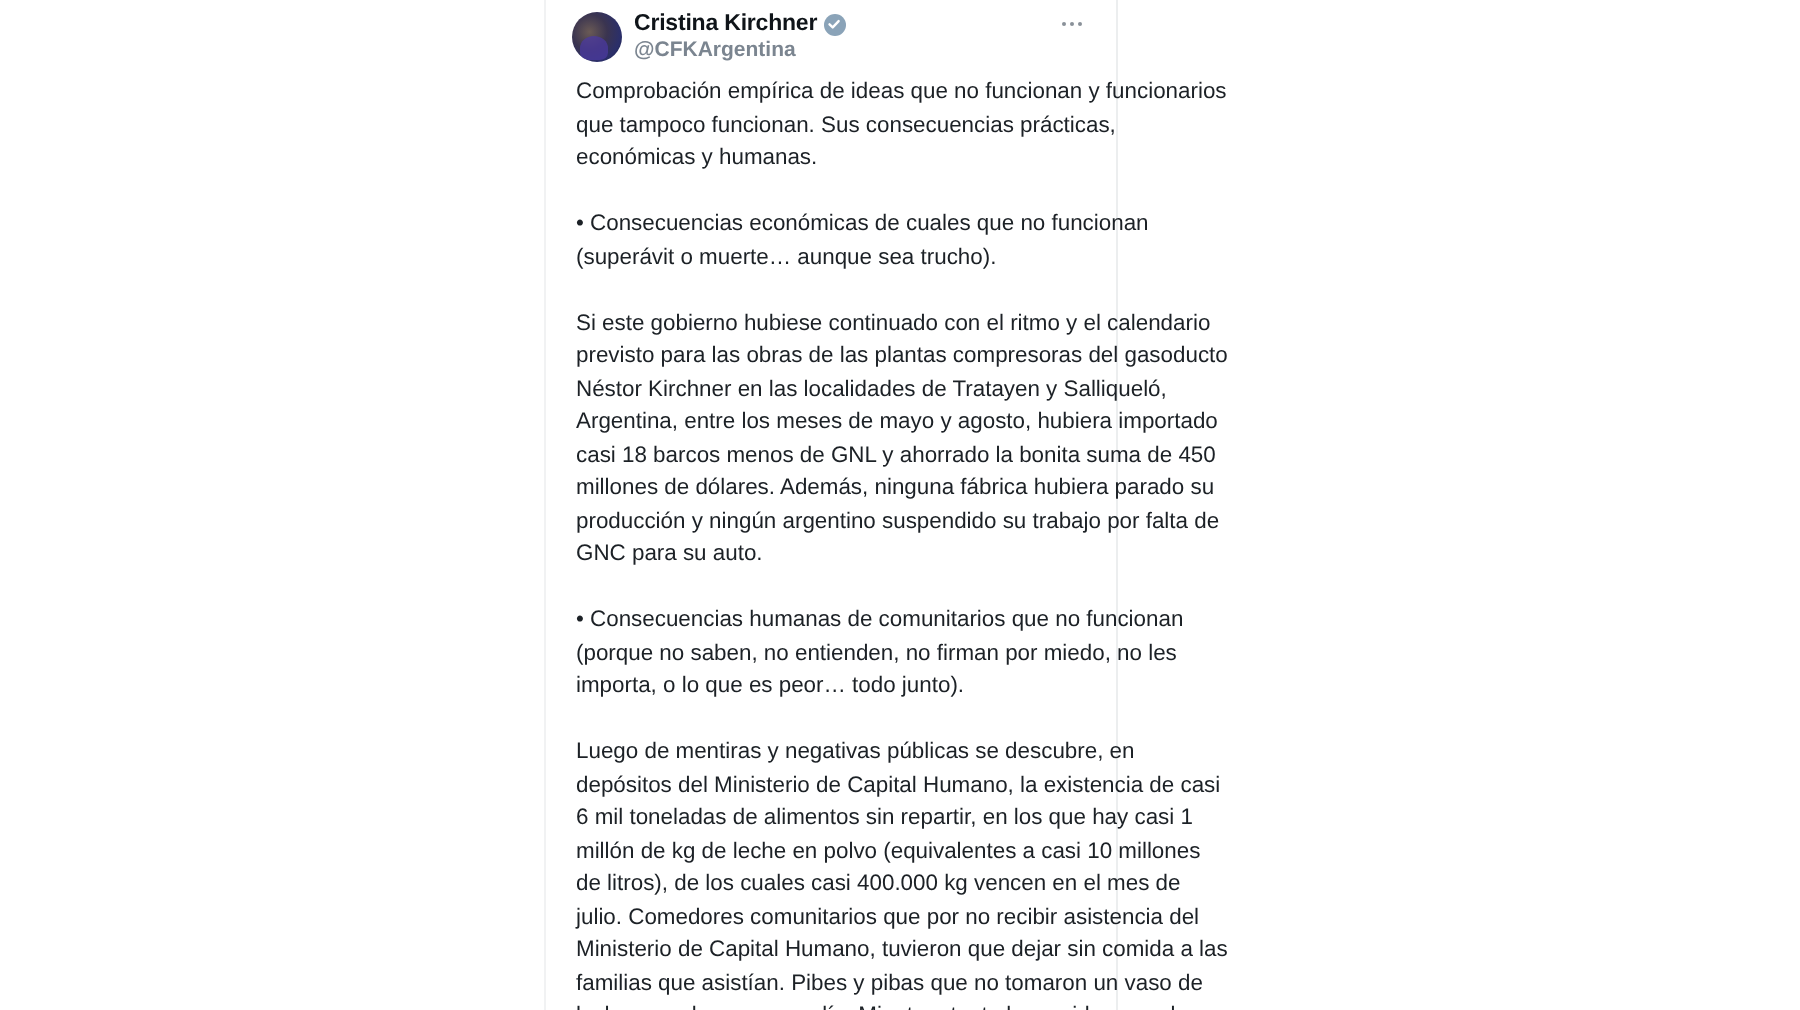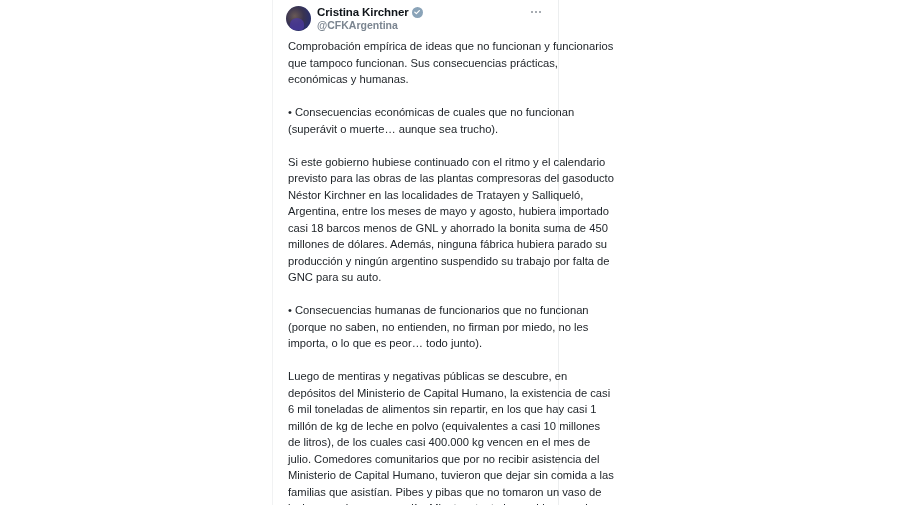--- a/index.html
+++ b/index.html
@@ -84,18 +84,18 @@
         <span></span>
         <span></span>
         <span></span>
       </div>
     </div>
 
     <div class="body-text">
       <p class="para">Comprobación empírica de ideas que no funcionan y funcionarios que tampoco funcionan. Sus consecuencias prácticas, económicas y humanas.</p>
       <p class="para">• Consecuencias económicas de cuales que no funcionan (superávit o muerte… aunque sea trucho).</p>
       <p class="para">Si este gobierno hubiese continuado con el ritmo y el calendario previsto para las obras de las plantas compresoras del gasoducto Néstor Kirchner en las localidades de Tratayen y Salliqueló, Argentina, entre los meses de mayo y agosto, hubiera importado casi 18 barcos menos de GNL y ahorrado la bonita suma de 450 millones de dólares. Además, ninguna fábrica hubiera parado su producción y ningún argentino suspendido su trabajo por falta de GNC para su auto.</p>
-      <p class="para">• Consecuencias humanas de funcionarios que no funcionan (porque no saben, no entienden, no firman por miedo, no les importa, o lo que es peor… todo junto).</p>
+      <p class="para">• Consecuencias humanas de comunitarios que no funcionan (porque no saben, no entienden, no firman por miedo, no les importa, o lo que es peor… todo junto).</p>
       <p class="para">Luego de mentiras y negativas públicas se descubre, en depósitos del Ministerio de Capital Humano, la existencia de casi 6 mil toneladas de alimentos sin repartir, en los que hay casi 1 millón de kg de leche en polvo (equivalentes a casi 10 millones de litros), de los cuales casi 400.000 kg vencen en el mes de julio. Comedores comunitarios que por no recibir asistencia del Ministerio de Capital Humano, tuvieron que dejar sin comida a las familias que asistían. Pibes y pibas que no tomaron un vaso de leche cuando correspondía. Mientras tanto la comida se pudre en los depósitos.</p>
 
     </div>
   </div>
 </div>
 
 </body></html>

